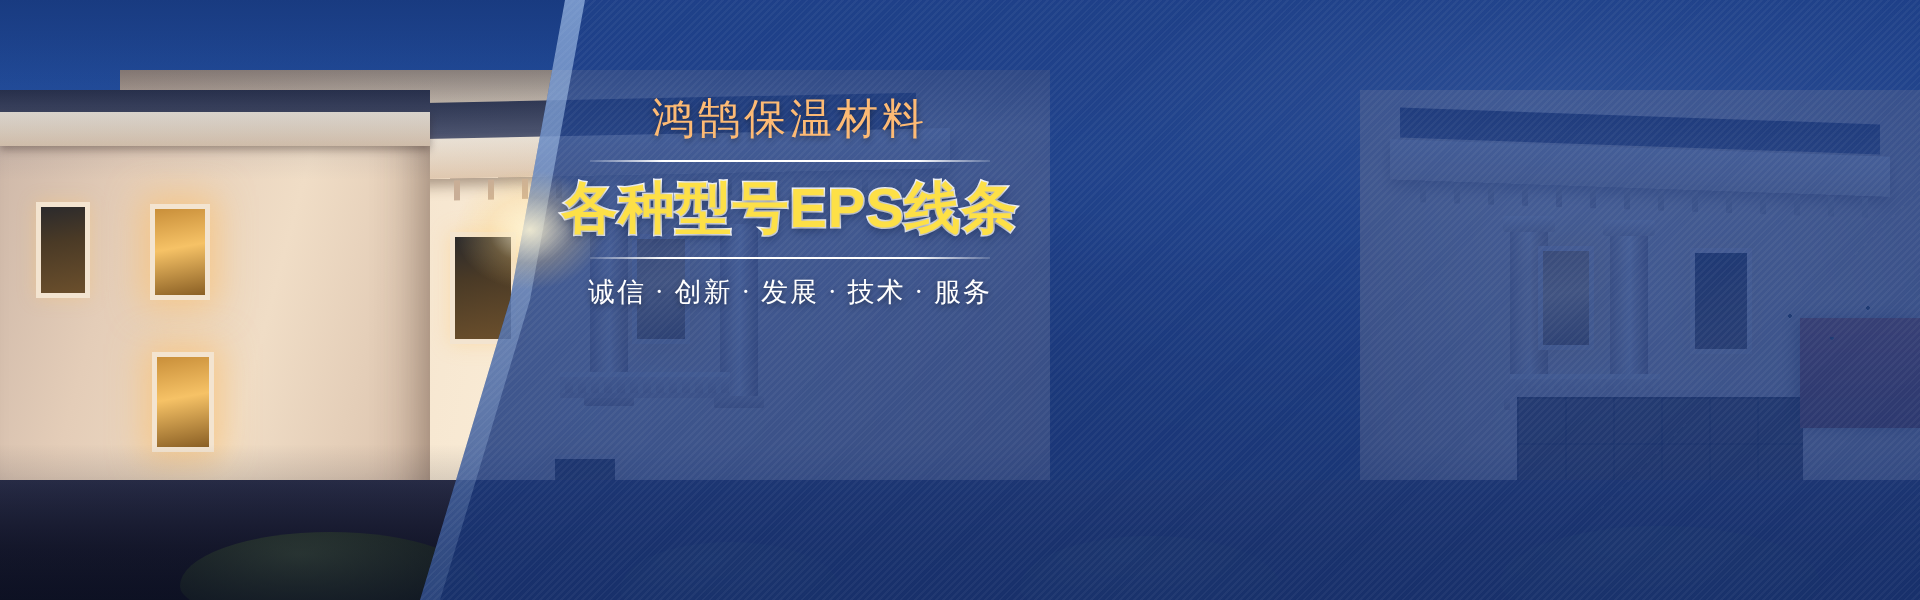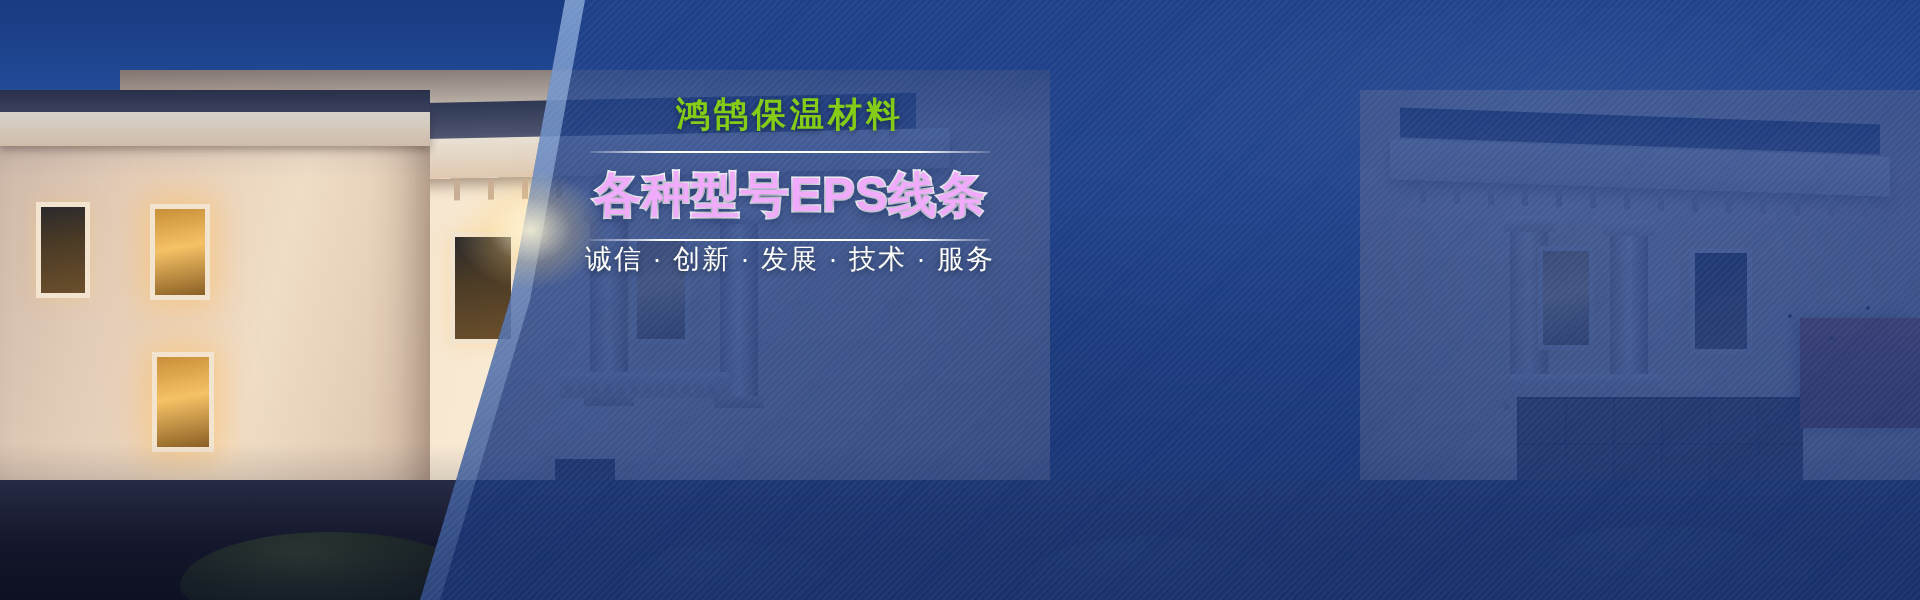--- a/index.html
+++ b/index.html
@@ -171,44 +171,44 @@
     background:radial-gradient(closest-side,rgba(255,245,210,.85),rgba(255,214,128,.25) 55%,rgba(255,214,128,0));
     pointer-events:none;
   }
 
   
   .copy{
     position:absolute; left:560px; top:96px; width:460px;
     text-align:center; color:#fff;
   }
   .brand{
-    font-size:34px; letter-spacing:4px; font-weight:700;
-    color:#84cc16; text-shadow:0 2px 6px rgba(0,0,0,.45);
+    font-size:42px; letter-spacing:4px; font-weight:400;
+    color:#fdba74; text-shadow:0 2px 6px rgba(0,0,0,.45);
     line-height:1.1;
   }
   .rule{
     height:2px; width:400px; margin:18px auto 0;
     background:linear-gradient(90deg,rgba(255,255,255,.15),#ffffff 18%,#ffffff 82%,rgba(255,255,255,.15));
   }
   .head{
     margin-top:14px;
-    font-size:48px; font-weight:700; letter-spacing:1px;
-    color:#f0abfc; line-height:1.16;
+    font-size:56px; font-weight:700; letter-spacing:1px;
+    color:#fde047; line-height:1.16;
     -webkit-text-stroke:3px #ffffff;
     paint-order:stroke fill;
     text-shadow:0 3px 10px rgba(10,24,60,.55);
     white-space:nowrap;
   }
   .rule2{
     height:2px; width:400px; margin:16px auto 0;
     background:linear-gradient(90deg,rgba(255,255,255,.15),#ffffff 18%,#ffffff 82%,rgba(255,255,255,.15));
   }
   .tag{
-    margin-top:0; font-size:27px; letter-spacing:2px; color:#ffffff;
-    text-shadow:0 2px 6px rgba(0,0,0,.45); white-space:nowrap;
+    margin-top:15px; font-size:27px; letter-spacing:2px; color:#ffffff;
+    text-shadow:0 2px 6px rgba(0,0,0,.45); white-space:nowrap;font-family:Liberation Serif, serif;
   }
 </style>
 </head>
 <body>
 
 <div class="banner">
 
   <div class="sky"></div>
   <div class="sky-deep"></div>
   <div class="sky-glow"></div>

